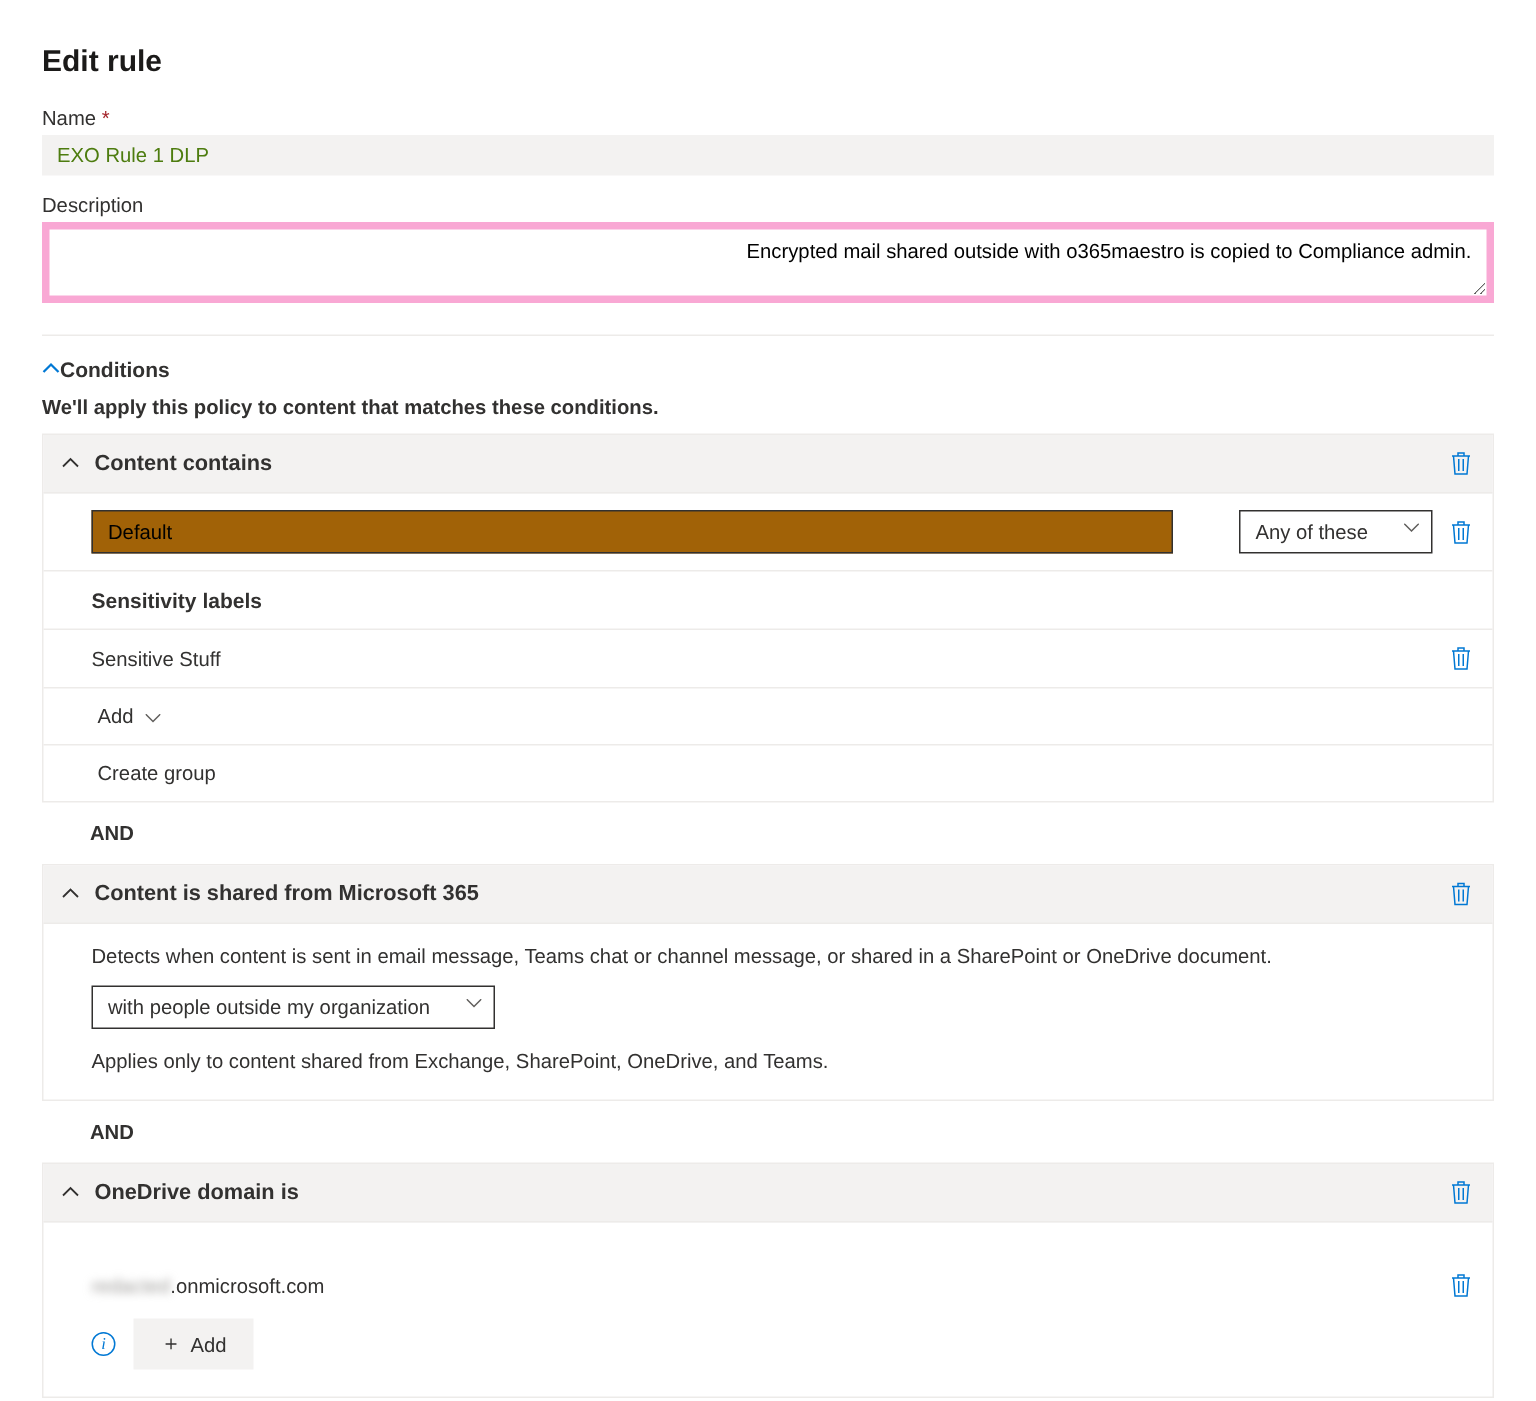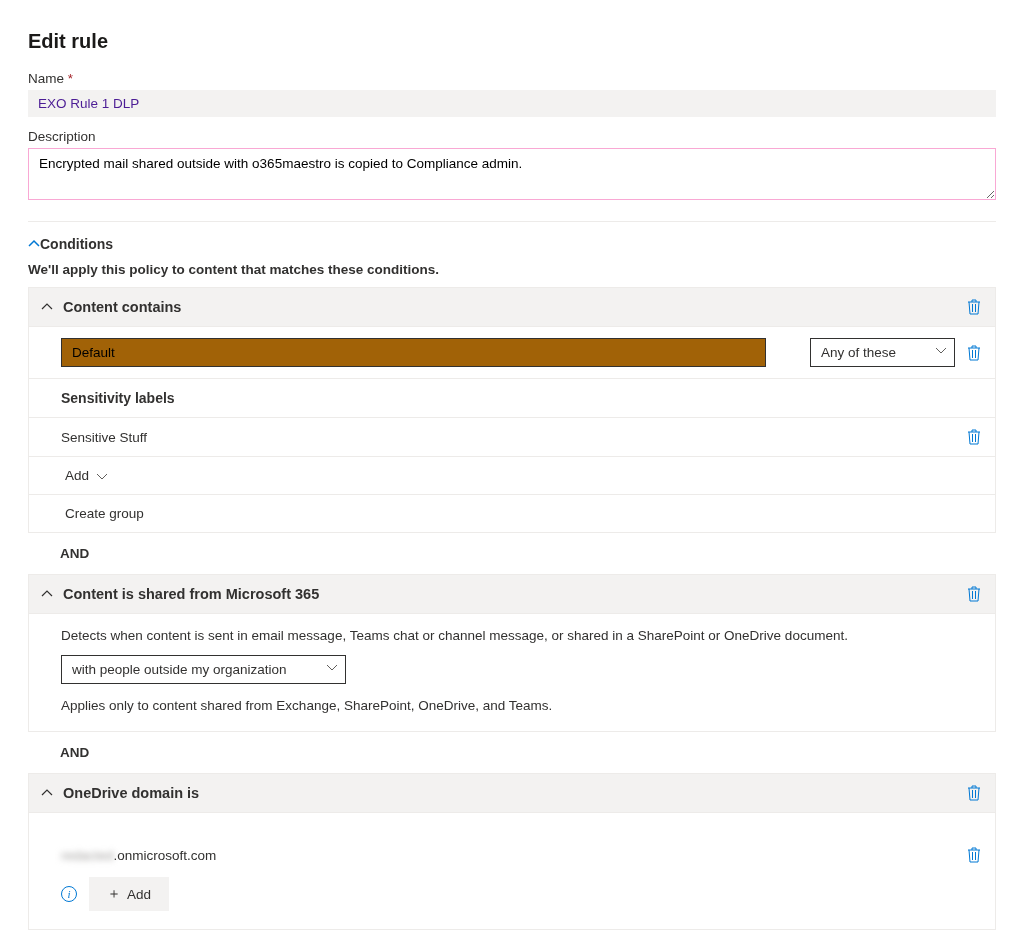--- a/index.html
+++ b/index.html
@@ -22,32 +22,33 @@
     color: #323130;
     margin-bottom: 4px;
   }
   .required { color: #a4262c; }
   .name-input {
     width: 100%;
     background: #f3f2f1;
     border: none;
     padding: 6px 10px;
     font-size: 13.5px;
-    color: #4c1d95;
+    color: #4d7c0f;
     outline: none;
   }
   .desc-box {
     width: 100%;
-    border: 1px solid #f9a8d4;
+    border: 5px solid #f9a8d4;
     padding: 7px 10px;
     font-size: 13.5px;
     resize: both;
     min-height: 52px;
     font-family: inherit;
     outline: none;
+    text-align: right;
   }
   .divider {
     border: none;
     border-top: 1px solid #edebe9;
     margin: 18px 0 14px 0;
   }
   .section-header {
     display: flex;
     align-items: center;
     margin-bottom: 10px;
@@ -114,21 +115,21 @@
     outline: none;
     background: #a16207;
   }
   .dropdown {
     border: 1px solid #323130;
     padding: 6px 8px 6px 10px;
     font-size: 13.5px;
     background: #fff;
     display: inline-flex;
     align-items: flex-start;
-    gap: 40px;
+    gap: 24px;
     cursor: pointer;
   }
   .dropdown-chev { font-size: 10px; color: #605e5c; }
   .sub-label { font-weight: 700; font-size: 14px; }
   .add-chev { color: #605e5c; font-size: 10px; margin-left: 4px; }
   .and-label {
     font-weight: 700;
     font-size: 13.5px;
     padding: 13px 0 13px 32px;
   }

